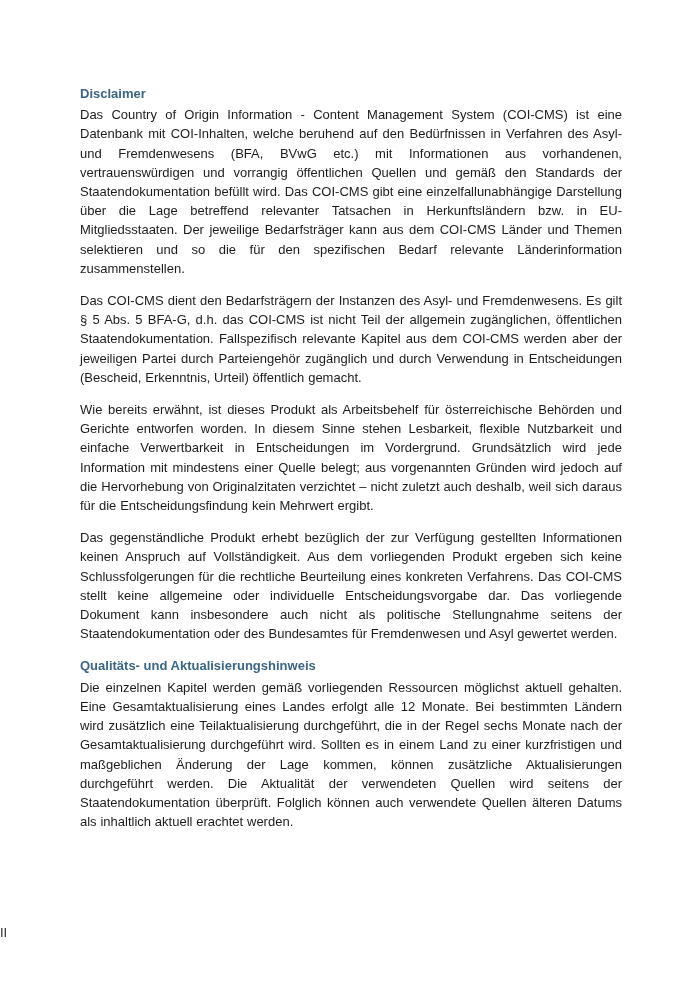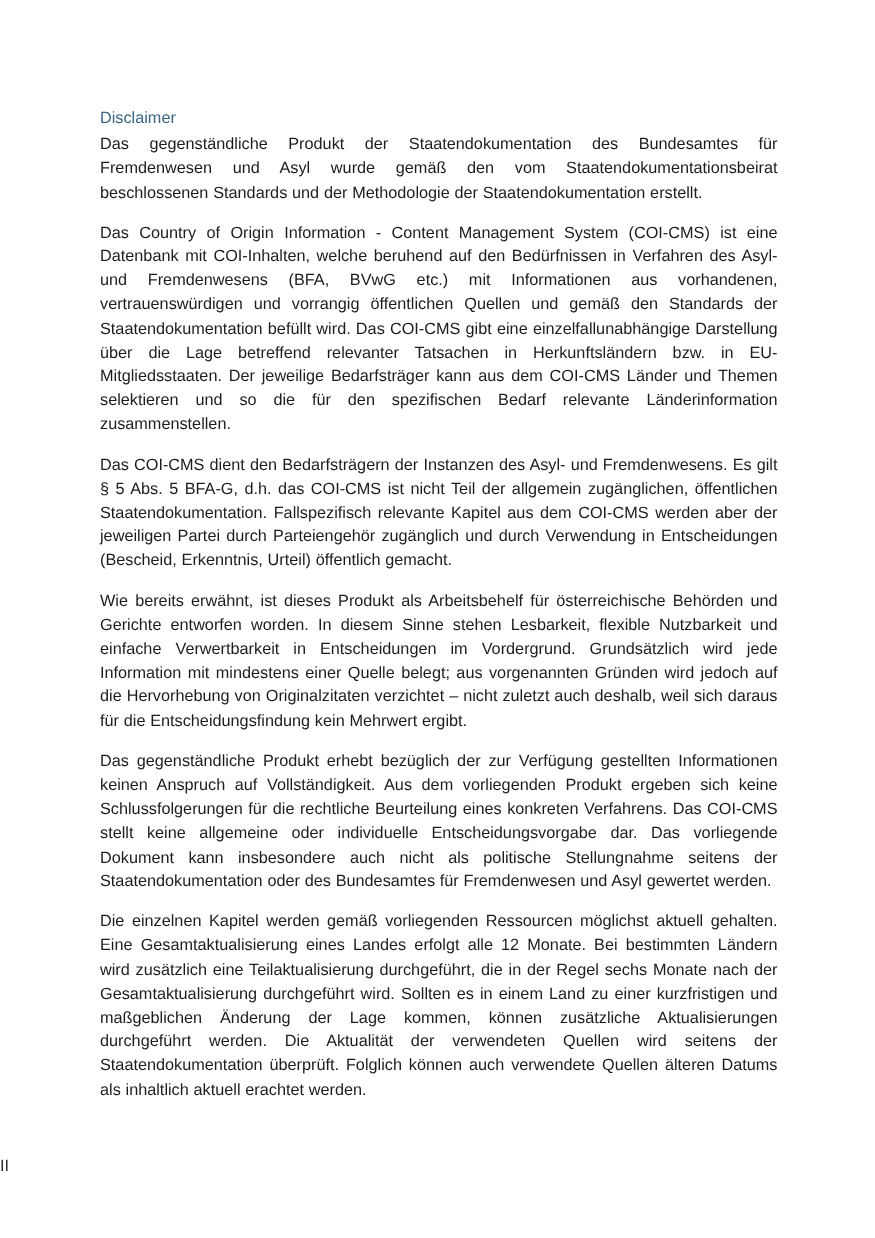--- a/index.html
+++ b/index.html
@@ -21,21 +21,21 @@
     position: absolute;
     top: 84px;
     left: 80px;
     width: 542px;
     font-size: 13px;
     line-height: 19.2px;
   }
   .heading {
     font-size: 13px;
     line-height: 19.2px;
-    font-weight: normal;
+    font-weight: bold;
     color: #3a6585;
     margin: 0 0 2px 0;
   }
   .heading.spaced {
     margin-top: 13px;
   }
   p.body-par {
     margin: 0 0 13px 0;
     text-align: justify;
     hyphens: auto;
@@ -53,29 +53,29 @@
   }
 </style>
 </head>
 <body>
 
 <div class="page">
   <div class="content">
 
     <h2 class="heading">Disclaimer</h2>
 
-    <p class="body-par">Das gegenständliche Produkt der Staatendokumentation des Bundesamtes für Fremdenwesen und Asyl wurde gemäß den vom Staatendokumentationsbeirat beschlossenen Standards und der Methodologie der Staatendokumentation erstellt.</p>
 
     <p class="body-par">Das Country of Origin Information - Content Management System (COI-CMS) ist eine Datenbank mit COI-Inhalten, welche beruhend auf den Bedürfnissen in Verfahren des Asyl- und Fremdenwesens (BFA, BVwG etc.) mit Informationen aus vorhandenen, vertrauenswürdigen und vorrangig öffentlichen Quellen und gemäß den Standards der Staatendokumentation befüllt wird. Das COI-CMS gibt eine einzelfallunabhängige Darstellung über die Lage betreffend relevanter Tatsachen in Herkunftsländern bzw. in EU-Mitgliedsstaaten. Der jeweilige Bedarfsträger kann aus dem COI-CMS Länder und Themen selektieren und so die für den spezifischen Bedarf relevante Länderinformation zusammenstellen.</p>
 
     <p class="body-par">Das COI-CMS dient den Bedarfsträgern der Instanzen des Asyl- und Fremdenwesens. Es gilt § 5 Abs. 5 BFA-G, d.h. das COI-CMS ist nicht Teil der allgemein zugänglichen, öffentlichen Staatendokumentation. Fallspezifisch relevante Kapitel aus dem COI-CMS werden aber der jeweiligen Partei durch Parteiengehör zugänglich und durch Verwendung in Entscheidungen (Bescheid, Erkenntnis, Urteil) öffentlich gemacht.</p>
 
     <p class="body-par">Wie bereits erwähnt, ist dieses Produkt als Arbeitsbehelf für österreichische Behörden und Gerichte entworfen worden. In diesem Sinne stehen Lesbarkeit, flexible Nutzbarkeit und einfache Verwertbarkeit in Entscheidungen im Vordergrund. Grundsätzlich wird jede Information mit mindestens einer Quelle belegt; aus vorgenannten Gründen wird jedoch auf die Hervorhebung von Originalzitaten verzichtet – nicht zuletzt auch deshalb, weil sich daraus für die Entscheidungsfindung kein Mehrwert ergibt.</p>
 
     <p class="body-par">Das gegenständliche Produkt erhebt bezüglich der zur Verfügung gestellten Informationen keinen Anspruch auf Vollständigkeit. Aus dem vorliegenden Produkt ergeben sich keine Schlussfolgerungen für die rechtliche Beurteilung eines konkreten Verfahrens. Das COI-CMS stellt keine allgemeine oder individuelle Entscheidungsvorgabe dar. Das vorliegende Dokument kann insbesondere auch nicht als politische Stellungnahme seitens der Staatendokumentation oder des Bundesamtes für Fremdenwesen und Asyl gewertet werden.</p>
 
+    <h2 class="heading spaced">Qualitäts- und Aktualisierungshinweis</h2>
 
     <p class="body-par">Die einzelnen Kapitel werden gemäß vorliegenden Ressourcen möglichst aktuell gehalten. Eine Gesamtaktualisierung eines Landes erfolgt alle 12 Monate. Bei bestimmten Ländern wird zusätzlich eine Teilaktualisierung durchgeführt, die in der Regel sechs Monate nach der Gesamtaktualisierung durchgeführt wird. Sollten es in einem Land zu einer kurzfristigen und maßgeblichen Änderung der Lage kommen, können zusätzliche Aktualisierungen durchgeführt werden. Die Aktualität der verwendeten Quellen wird seitens der Staatendokumentation überprüft. Folglich können auch verwendete Quellen älteren Datums als inhaltlich aktuell erachtet werden.</p>
 
   </div>
 
   <div class="footer-pagenum">II</div>
 </div>
 
 </body></html>

